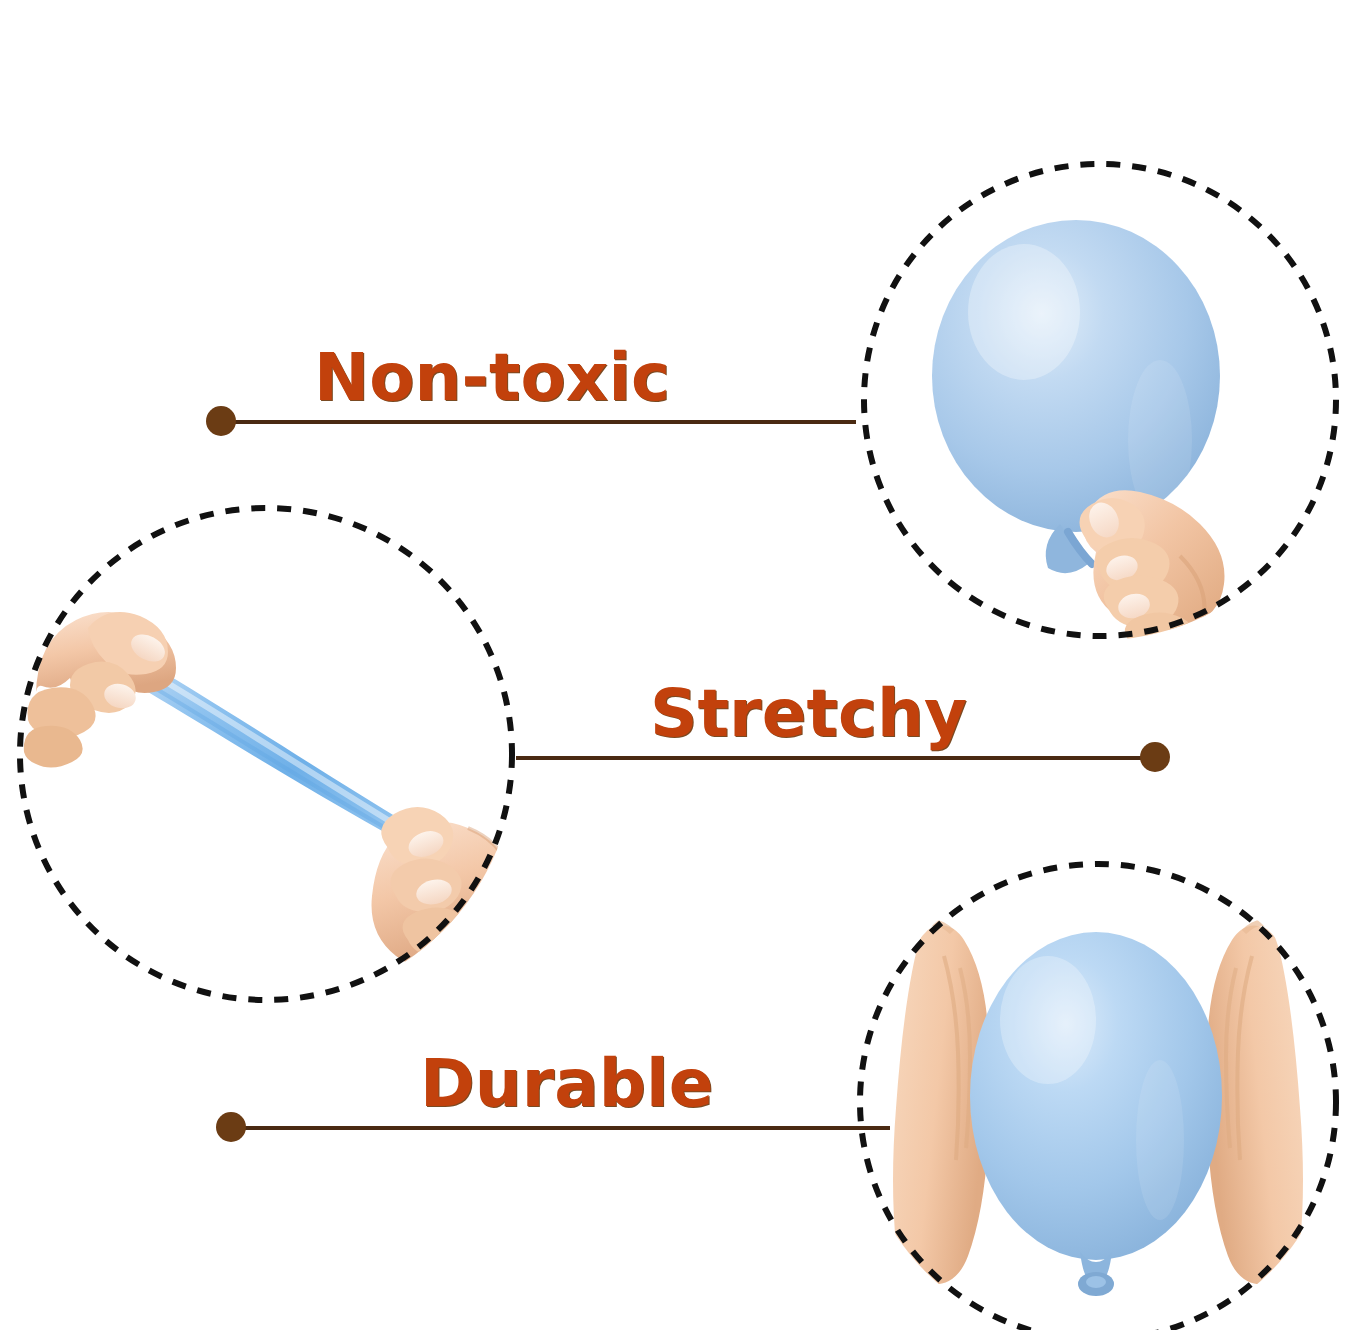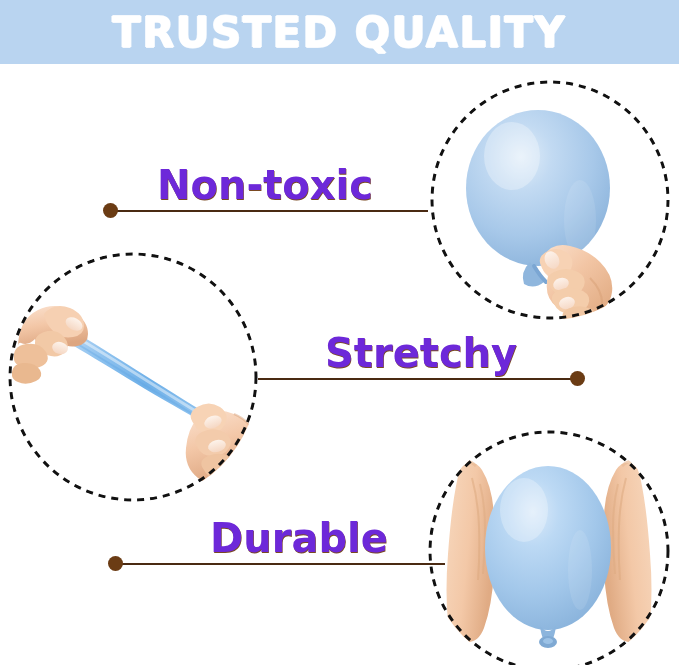--- a/index.html
+++ b/index.html
@@ -68,24 +68,24 @@
     height: 15px;
     border-radius: 50%;
     background: #6b3c14;
     top: -7px;
   }
   .feature-dot.left { left: -2px; }
   .feature-dot.right { right: -2px; }
   .feature-label {
     position: absolute;
     bottom: 5px;
-    color: #6d28d9;
+    color: #c2410c;
     font-family: "DejaVu Sans", sans-serif;
     font-weight: bold;
-    font-size: 40px;
+    font-size: 33px;
     line-height: 1;
     white-space: nowrap;
     text-shadow: 0.5px 0.5px 0 #7a4a22;
   }
 
   
   #row-nontoxic { left: 105px; top: 210px; width: 323px; }
   #row-nontoxic .feature-line { width: 323px; }
   #row-nontoxic .feature-label { left: 52px; }
 
@@ -122,23 +122,20 @@
   #panel-stretchy { left: 8px;  top: 252px; width: 250px; height: 250px; }
   #panel-durable  { left: 428px; top: 430px; width: 242px; height: 242px; }
 
   .svgfull { width: 100%; height: 100%; display: block; }
 </style>
 </head>
 <body>
 
 <div id="infographic">
 
-  <div class="banner">
-    <div class="banner-title">TRUSTED QUALITY</div>
-  </div>
 
   <div class="panel" id="panel-nontoxic">
     <div class="art">
       <svg class="svgfull" viewBox="0 0 240 240" xmlns="http://www.w3.org/2000/svg">
         <defs>
           <radialGradient id="balGrad1" cx="38%" cy="30%" r="72%">
             <stop offset="0%" stop-color="#e2eef9"></stop>
             <stop offset="30%" stop-color="#c2daf2"></stop>
             <stop offset="70%" stop-color="#a7c8e9"></stop>
             <stop offset="100%" stop-color="#8fb6dd"></stop>

